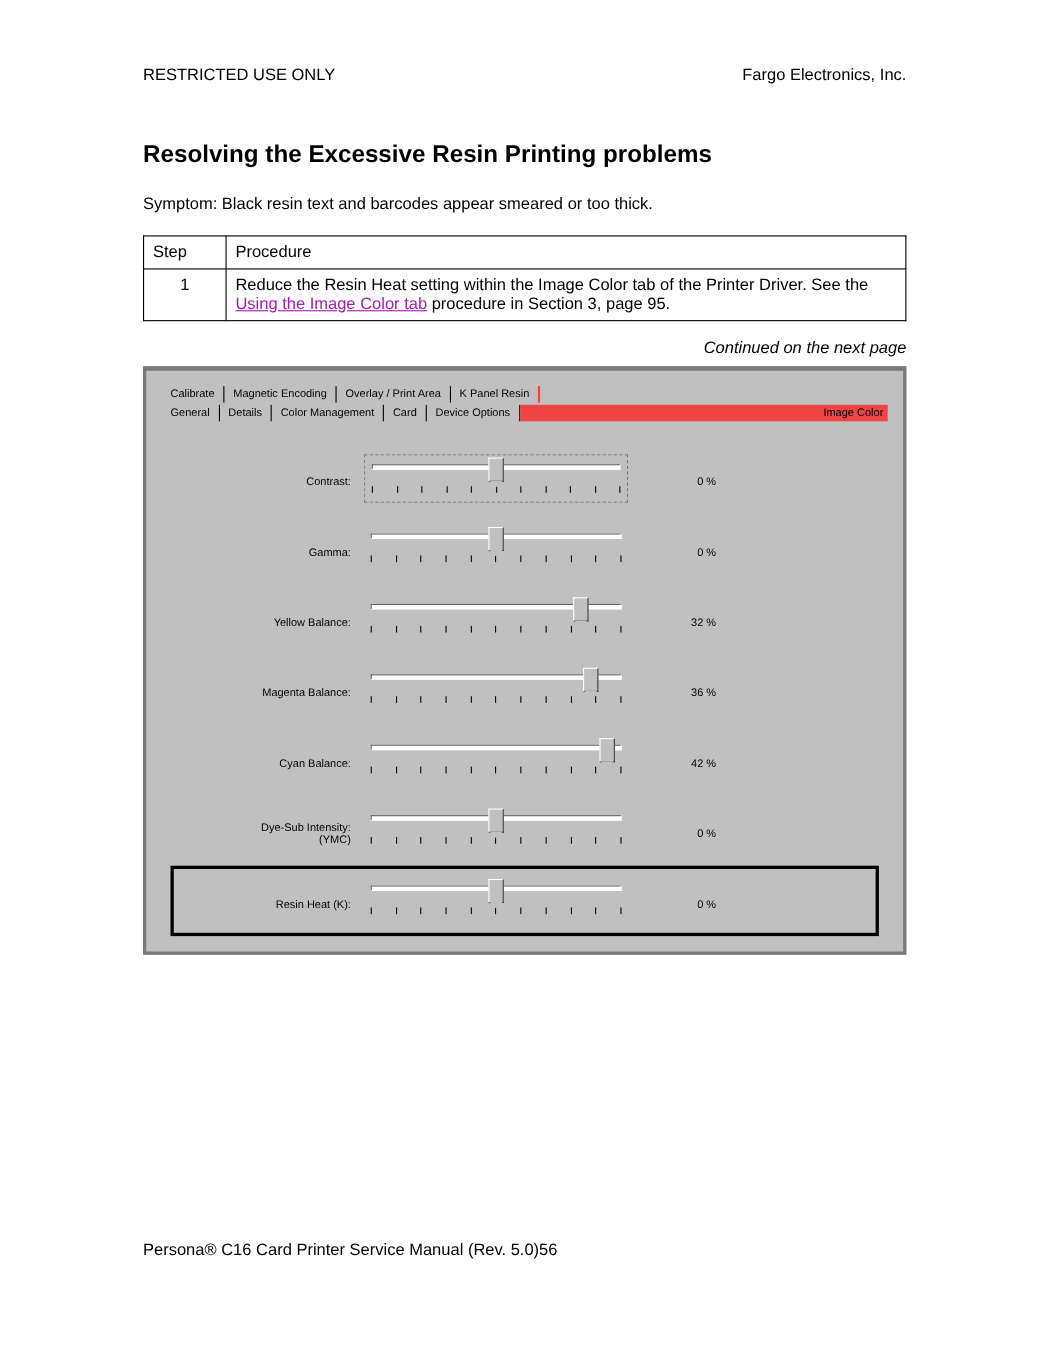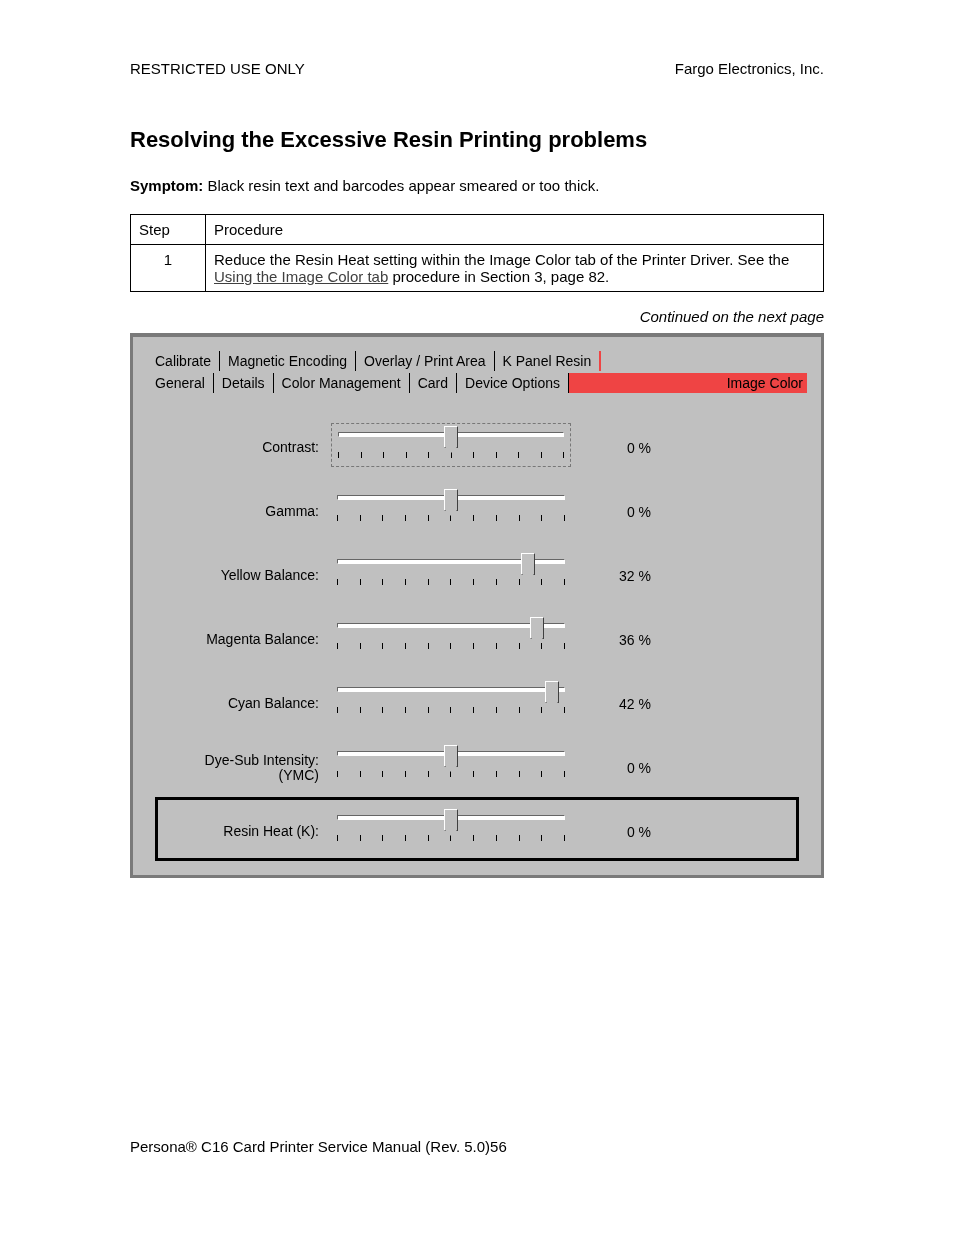--- a/index.html
+++ b/index.html
@@ -23,36 +23,36 @@
   }
   h1.section-title {
     font-size: 22px;
     font-weight: bold;
     margin: 0 0 24px 0;
   }
   .symptom-line {
     font-size: 15px;
     margin-bottom: 20px;
   }
-  .symptom-line b { font-weight: bold; }
+  .symptom-line b { font-weight: normal; }
 
   table.steps {
     border-collapse: collapse;
     width: 100%;
     font-size: 15px;
   }
   table.steps th, table.steps td {
     border: 1.5px solid #000;
     padding: 6px 8px;
     text-align: left;
     vertical-align: top;
   }
   table.steps th { font-weight: normal; }
   table.steps td.step-num { text-align: center; width: 58px; }
-  a.link { color: #404040; text-decoration: underline; }
+  a.link { color: #a21caf; text-decoration: underline; }
 
   .continued {
     text-align: right;
     font-style: italic;
     font-size: 15px;
     margin: 16px 0 8px 0;
   }
 
   
   .dialog-wrap {
@@ -60,21 +60,21 @@
     border-left: 3px solid #7a7a7a;
     border-right: 3px solid #7a7a7a;
     border-bottom: 3px solid #7a7a7a;
     background: #c0c0c0;
     width: 100%;
     box-sizing: border-box;
   }
   .dialog-inner {
     padding: 12px 14px 14px 14px;
     font-family: "MS Sans Serif", Tahoma, Arial, sans-serif;
-    font-size: 14px;
+    font-size: 10px;
   }
   .tab-row {
     display: flex;
     width: 100%;
     margin-top: 2px;
   }
   .tab {
     border-right: 1px solid #000;
     padding: 2px 8px;
     white-space: nowrap;
@@ -199,21 +199,21 @@
 
   <table class="steps">
     <tbody>
         <tr>
       <th>Step</th>
       <th>Procedure</th>
     </tr>
     <tr>
       <td class="step-num">1</td>
       <td>
-        <span>Reduce the Resin Heat setting within the Image Color tab of the Printer Driver. See the </span><a href="#" class="link">Using the Image Color tab</a><span> procedure in Section 3, page 82.</span>
+        <span>Reduce the Resin Heat setting within the Image Color tab of the Printer Driver. See the </span><a href="#" class="link">Using the Image Color tab</a><span> procedure in Section 3, page 95.</span>
       </td>
     </tr>
   </tbody>
     </table>
 
   <div class="continued">Continued on the next page</div>
 
   <div class="dialog-wrap">
     <div class="dialog-inner">
 

